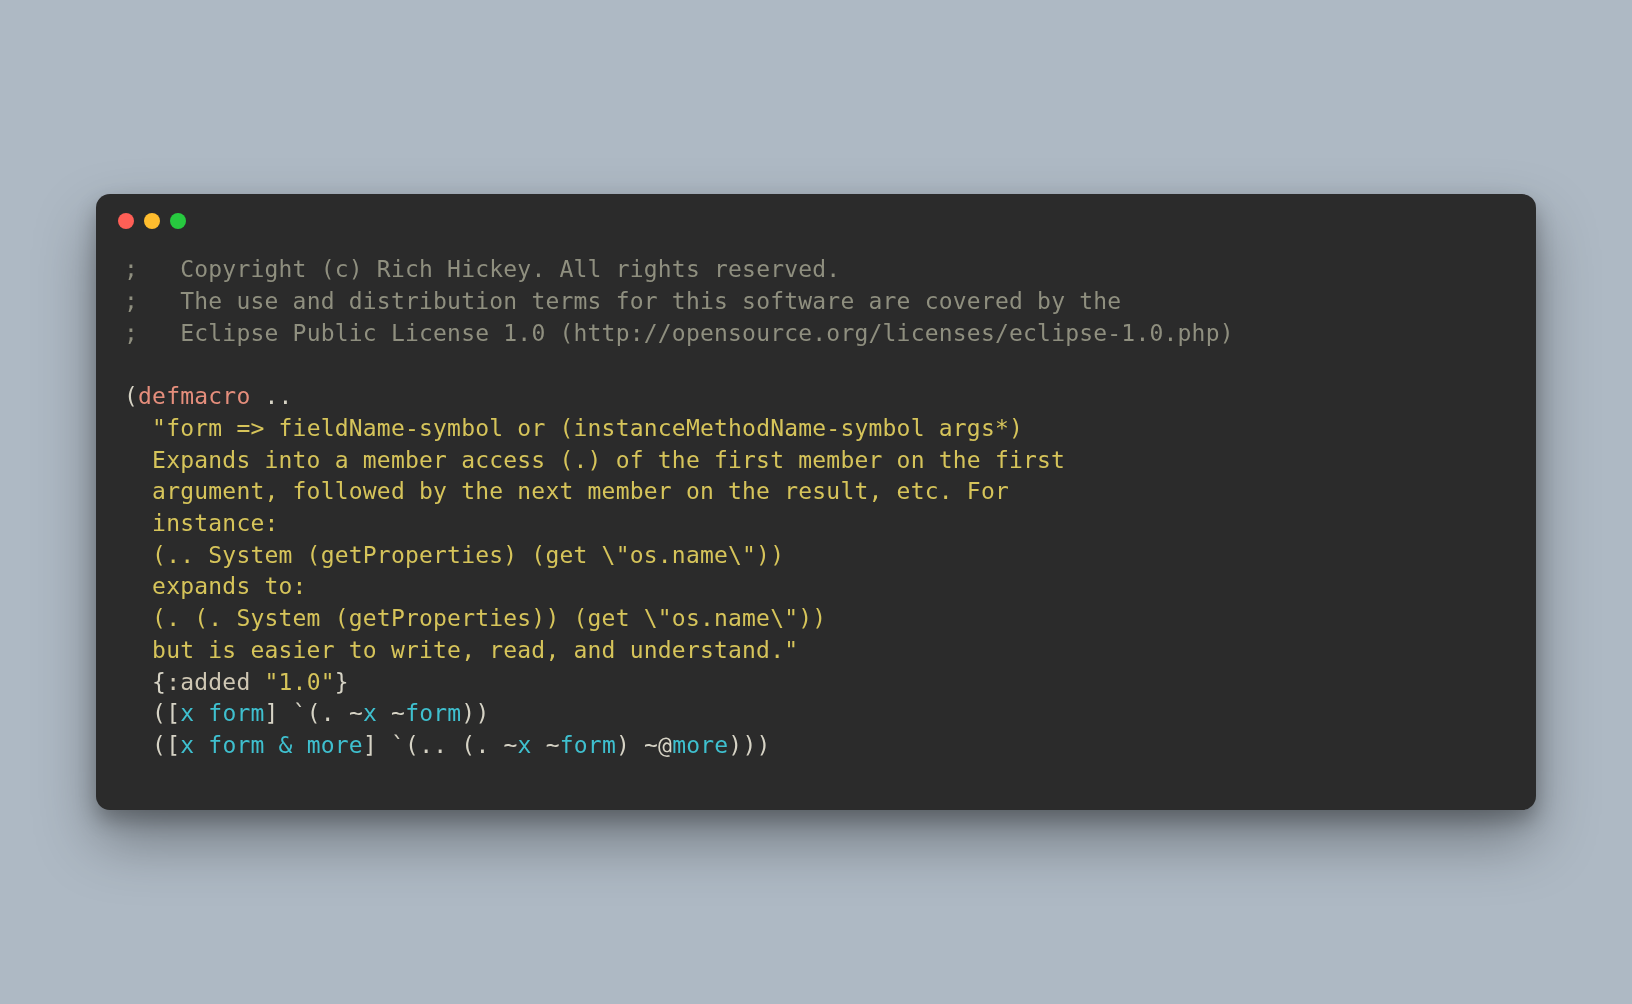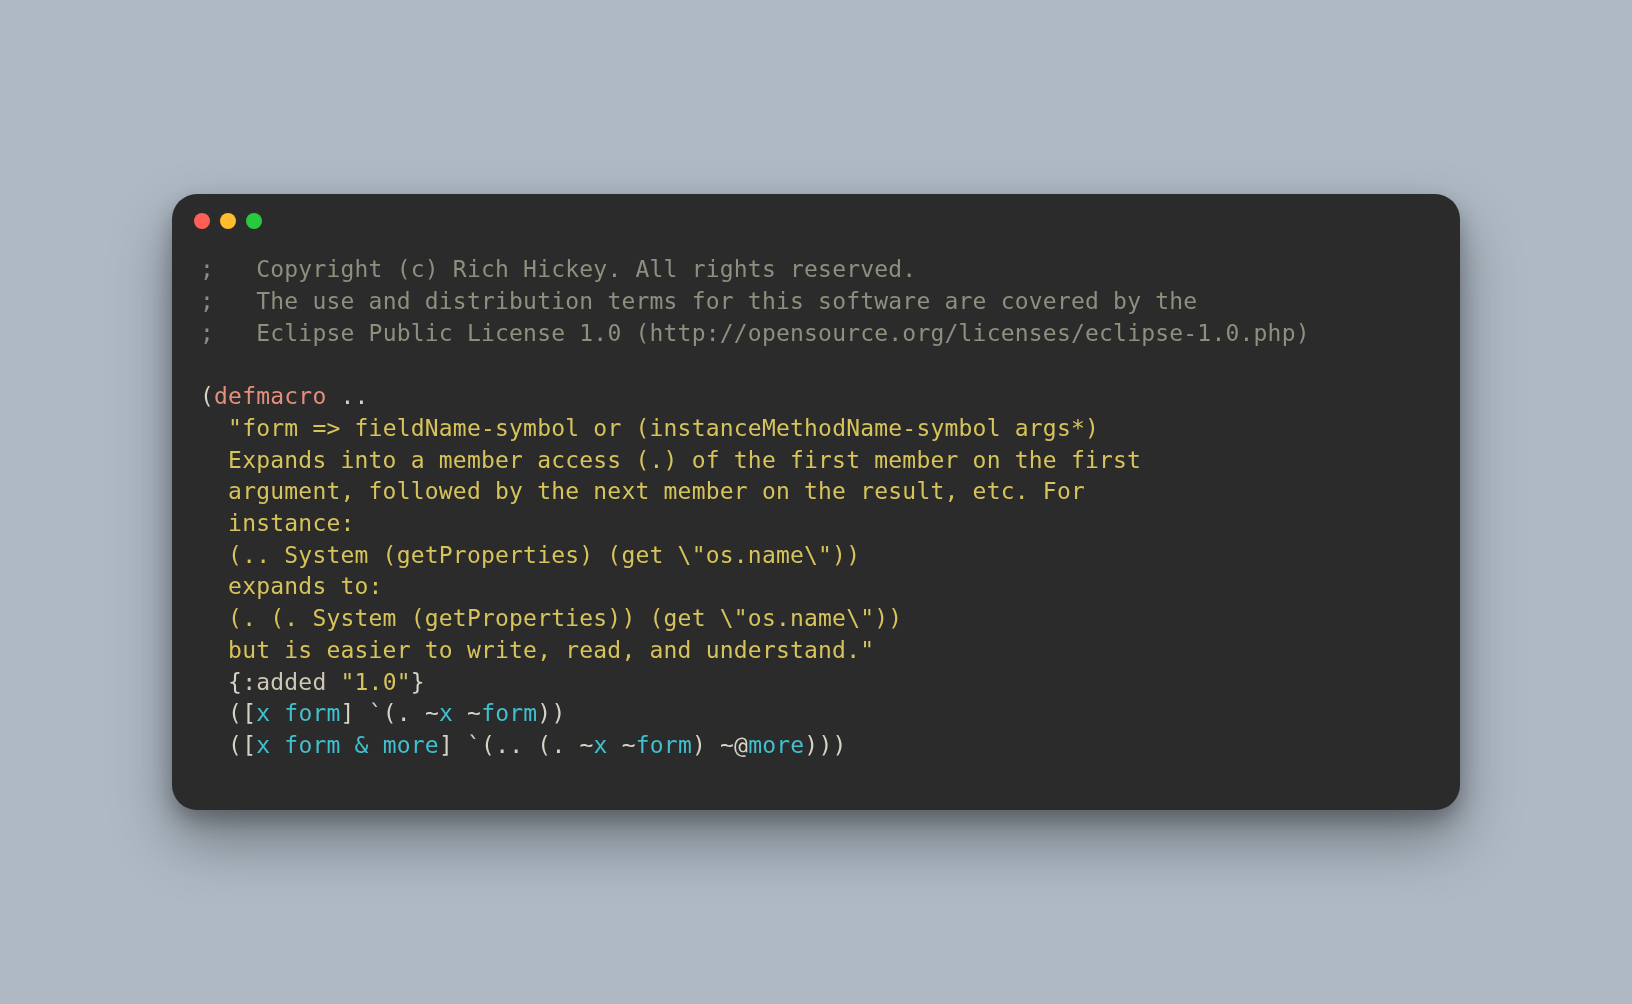--- a/index.html
+++ b/index.html
@@ -10,23 +10,23 @@
     font-family: ui-monospace, "SF Mono", Menlo, Monaco, Consolas, monospace;
   }
   .stage {
     width: 1632px;
     height: 1004px;
     display: flex;
     align-items: center;
     justify-content: center;
   }
   .window {
-    width: 1288px;
+    width: 1440px;
     background: #2b2b2b;
-    border-radius: 25px;
+    border-radius: 14px;
     box-shadow: 0 30px 60px rgba(0,0,0,0.35), 0 10px 20px rgba(0,0,0,0.25);
     overflow: hidden;
   }
   .titlebar {
     height: 54px;
     display: flex;
     align-items: center;
     padding: 0 22px;
     gap: 10px;
   }

